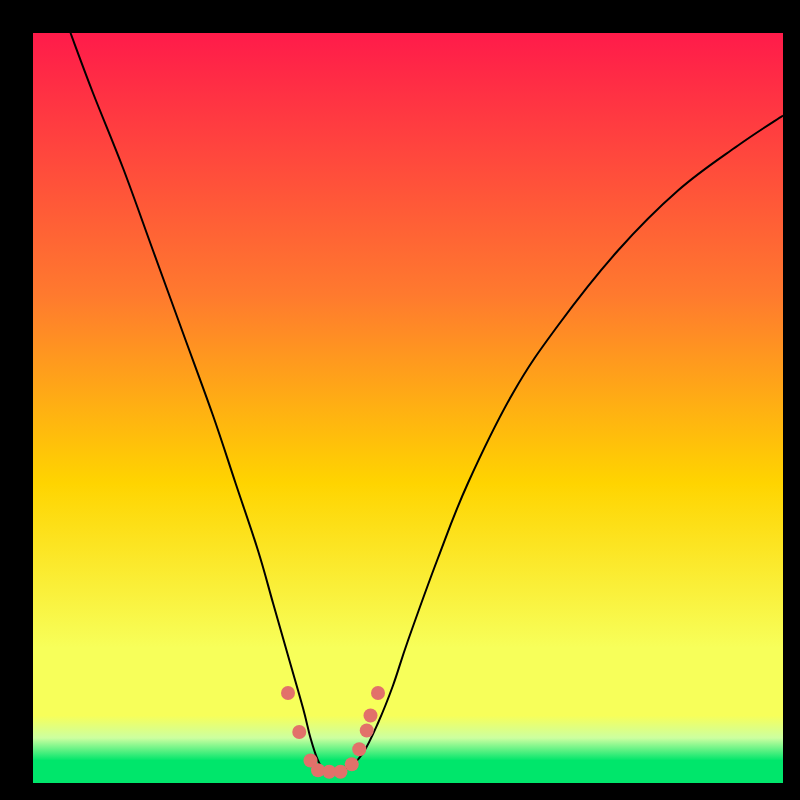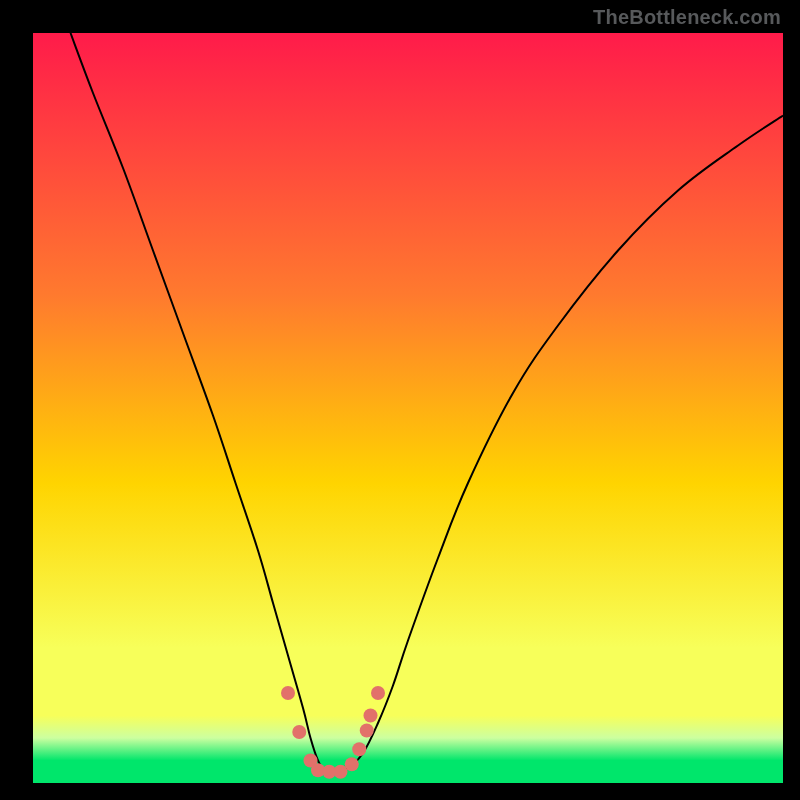--- a/index.html
+++ b/index.html
@@ -58,15 +58,14 @@
         <circle cx="296.25" cy="738.75" r="7" fill="#e2716a"></circle>
         <circle cx="307.5" cy="738.75" r="7" fill="#e2716a"></circle>
         <circle cx="318.75" cy="731.25" r="7" fill="#e2716a"></circle>
         <circle cx="326.25" cy="716.25" r="7" fill="#e2716a"></circle>
         <circle cx="333.75" cy="697.5" r="7" fill="#e2716a"></circle>
         <circle cx="337.5" cy="682.5" r="7" fill="#e2716a"></circle>
         <circle cx="345" cy="660" r="7" fill="#e2716a"></circle>
       </svg>
   </div>
 
-  <div class="watermark" id="wm" style="right: 19px; top: 6px; font-size: 20px;">TheBottleneck.com</div>
 
 </div>
 
 </body></html>

